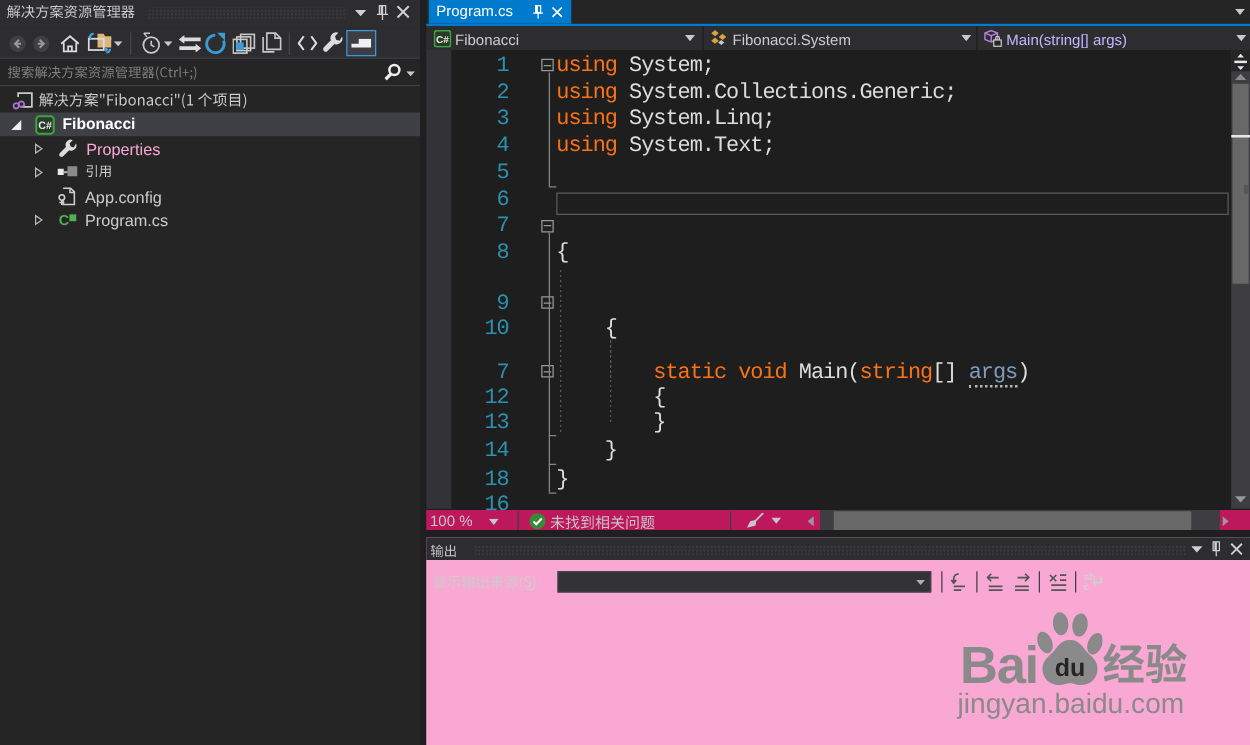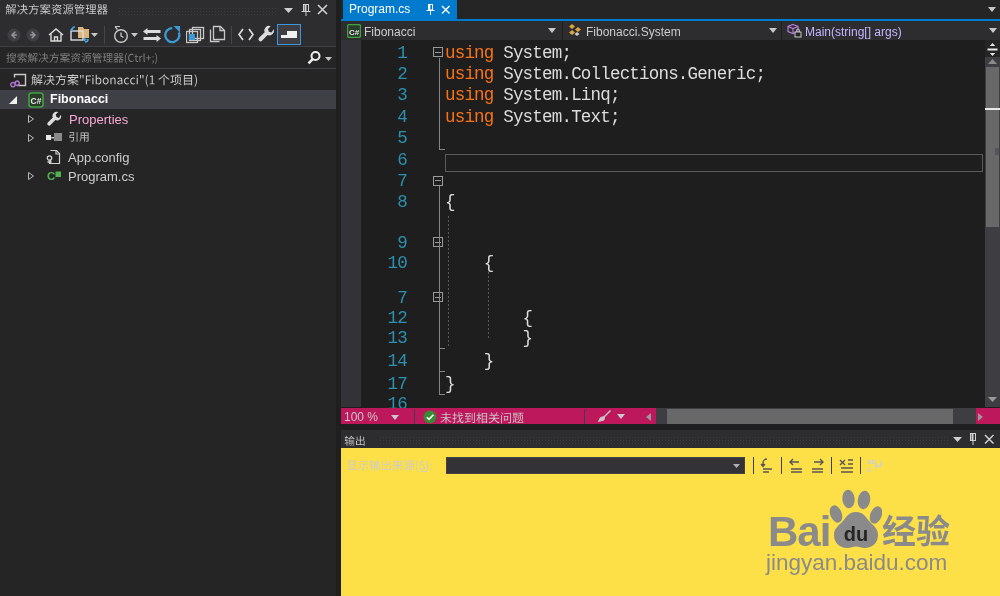--- a/index.html
+++ b/index.html
@@ -238,25 +238,25 @@
     <div class="cr mono" style="top:85.4px"><span class="ln">3</span><span class="cd"><span class="kw">using</span><span class="pl"> System.Linq;</span></span></div>
     <div class="cr mono" style="top:106.8px"><span class="ln">4</span><span class="cd"><span class="kw">using</span><span class="pl"> System.Text;</span></span></div>
     <div class="cr mono" style="top:128.2px"><span class="ln">5</span></div>
     <div class="cr mono" style="top:149.6px"><span class="ln">6</span><span class="cd"></span></div>
     <div class="cr mono" style="top:171.0px"><span class="ln">7</span></div>
     <div class="cr mono" style="top:192.4px"><span class="ln">8</span><span class="cd"><span class="pl">{</span></span></div>
     <div class="cr mono" style="top:212.6px"><span class="ln"></span><span class="cd"></span></div>
     <div class="cr mono" style="top:232.7px"><span class="ln">9</span></div>
     <div class="cr mono" style="top:252.8px"><span class="ln">10</span><span class="cd"><span class="pl">    {</span></span></div>
     <div class="cr mono" style="top:270.1px"><span class="ln"></span><span class="cd"></span></div>
-    <div class="cr mono" style="top:287.9px"><span class="ln">7</span></div>
+    <div class="cr mono" style="top:287.9px"><span class="ln">7</span><span class="cd"><span class="pl">        </span><span class="kw">static</span><span class="pl"> </span><span class="kw">void</span><span class="pl"> Main(</span><span class="kw">string</span><span class="pl">[] </span><span class="ar">args</span><span class="pl">)</span></span></div>
     <div class="cr mono" style="top:307.8px"><span class="ln">12</span><span class="cd"><span class="pl">        {</span></span></div>
     <div class="cr mono" style="top:327.8px"><span class="ln">13</span><span class="cd"><span class="pl">        }</span></span></div>
     <div class="cr mono" style="top:351.1px"><span class="ln">14</span><span class="cd"><span class="pl">    }</span></span></div>
-    <div class="cr mono" style="top:374.1px"><span class="ln">17</span><span class="cd"><span class="pl">}</span></span></div>
+    <div class="cr mono" style="top:374.1px"><span class="ln">18</span><span class="cd"><span class="pl">}</span></span></div>
     <div class="cr mono" style="top:394.1px"><span class="ln">16</span><span class="cd"></span></div>
     <div class="abs" style="left:444.5px;top:154px;width:538px;height:18px;border:1px solid #5a5a5a"></div>
     <div class="abs" style="left:433px;top:47.1px;width:10px;height:10px;border:1px solid #999999;background:#1e1e1e"></div>
     <div class="abs" style="left:435px;top:51.6px;width:6px;height:1px;background:#999999"></div>
     <div class="abs" style="left:433px;top:175.5px;width:10px;height:10px;border:1px solid #999999;background:#1e1e1e"></div>
     <div class="abs" style="left:435px;top:180.0px;width:6px;height:1px;background:#999999"></div>
     <div class="abs" style="left:433px;top:237.2px;width:10px;height:10px;border:1px solid #999999;background:#1e1e1e"></div>
     <div class="abs" style="left:435px;top:241.7px;width:6px;height:1px;background:#999999"></div>
     <div class="abs" style="left:433px;top:292.4px;width:10px;height:10px;border:1px solid #999999;background:#1e1e1e"></div>
     <div class="abs" style="left:435px;top:296.9px;width:6px;height:1px;background:#999999"></div>
@@ -312,21 +312,21 @@
       <svg class="abs" style="left:305px;top:5px" width="6" height="8">
         <path fill="#999" d="M5 0v8L0 4z"></path>
       </svg>
       <div class="abs" style="left:315px;top:0;width:320px;height:17px;background:#3e3e42"></div>
       <div class="abs" style="left:326px;top:1px;width:286px;height:15px;background:#686868"></div>
       <svg class="abs" style="left:637px;top:5px" width="6" height="8">
         <path fill="#999" d="M0 0v8L5 4z"></path>
       </svg>
     </div>
     <div class="abs" style="left:341px;top:424px;width:659px;height:6px;background:#1f1f20"></div>
-    <div class="abs" style="left:341px;top:430px;width:659px;height:166px;background:#fde047">
+    <div class="abs" style="left:341px;top:430px;width:659px;height:166px;background:#f9a8d4">
       <div class="abs" style="left:0;top:0;width:659px;height:18px;background:#2d2d30"></div>
       <svg style="position:absolute;left:2.5px;top:2.9px" width="22" height="15" viewBox="0 -12.1 22 15.4">
         <path fill="#cccccc" d="M8.1 -4.9V-0.9H8.7V-4.9ZM9.5 -5.3V-0.1C9.5 0.1 9.4 0.1 9.3 0.1C9.2 0.1 8.7 0.1 8.2 0.1C8.3 0.3 8.4 0.6 8.4 0.8C9.1 0.8 9.5 0.8 9.8 0.7C10.1 0.5 10.1 0.3 10.1 -0.1V-5.3ZM0.8 -3.6C0.9 -3.7 1.2 -3.8 1.5 -3.8H2.4V-2.3C1.7 -2.1 1.0 -1.9 0.5 -1.8L0.6 -1.1L2.4 -1.5V0.9H3.1V-1.7L4.0 -1.9L4.0 -2.6L3.1 -2.4V-3.8H4.0V-4.5H3.1V-6.2H2.4V-4.5H1.5C1.7 -5.3 2.0 -6.2 2.2 -7.2H4.0V-7.9H2.4C2.5 -8.3 2.5 -8.7 2.6 -9.1L1.8 -9.2C1.8 -8.8 1.7 -8.3 1.6 -7.9H0.5V-7.2H1.5C1.3 -6.3 1.1 -5.5 1.0 -5.2C0.8 -4.7 0.7 -4.4 0.5 -4.3C0.6 -4.1 0.7 -3.8 0.8 -3.6ZM7.2 -9.3C6.5 -8.1 5.2 -7.0 3.8 -6.4C4.0 -6.2 4.2 -6.0 4.4 -5.8C4.7 -6.0 5.0 -6.1 5.2 -6.3V-5.9H9.3V-6.4C9.6 -6.2 9.9 -6.1 10.2 -5.9C10.3 -6.1 10.5 -6.4 10.7 -6.6C9.6 -7.1 8.5 -7.7 7.7 -8.6L7.9 -9.0ZM5.6 -6.5C6.2 -7.0 6.8 -7.5 7.2 -8.1C7.8 -7.5 8.4 -7.0 9.1 -6.5ZM6.8 -4.5V-3.6H5.2V-4.5ZM4.6 -5.1V0.8H5.2V-1.4H6.8V0.0C6.8 0.1 6.7 0.1 6.6 0.1C6.5 0.1 6.2 0.1 5.9 0.1C6.0 0.3 6.1 0.6 6.1 0.8C6.6 0.8 6.9 0.8 7.2 0.7C7.4 0.6 7.4 0.4 7.4 0.0V-5.1ZM5.2 -3.0H6.8V-2.1H5.2Z M12.1 -3.8V0.2H20.0V0.9H20.8V-3.8H20.0V-0.6H16.9V-4.4H20.4V-8.2H19.5V-5.2H16.9V-9.2H16.0V-5.2H13.5V-8.2H12.7V-4.4H16.0V-0.6H13.1V-3.8Z"></path>
       </svg>
       <div class="abs dots" style="left:38px;top:5px;width:570px;height:9px"></div>
       <svg class="abs" style="left:612px;top:6px" width="10" height="7">
         <path fill="#d0d0d0" d="M0 1h9L4.5 6z"></path>
       </svg>
       <svg class="abs" style="left:627px;top:2px" width="11" height="14">
         <g stroke="#d0d0d0" fill="none">

